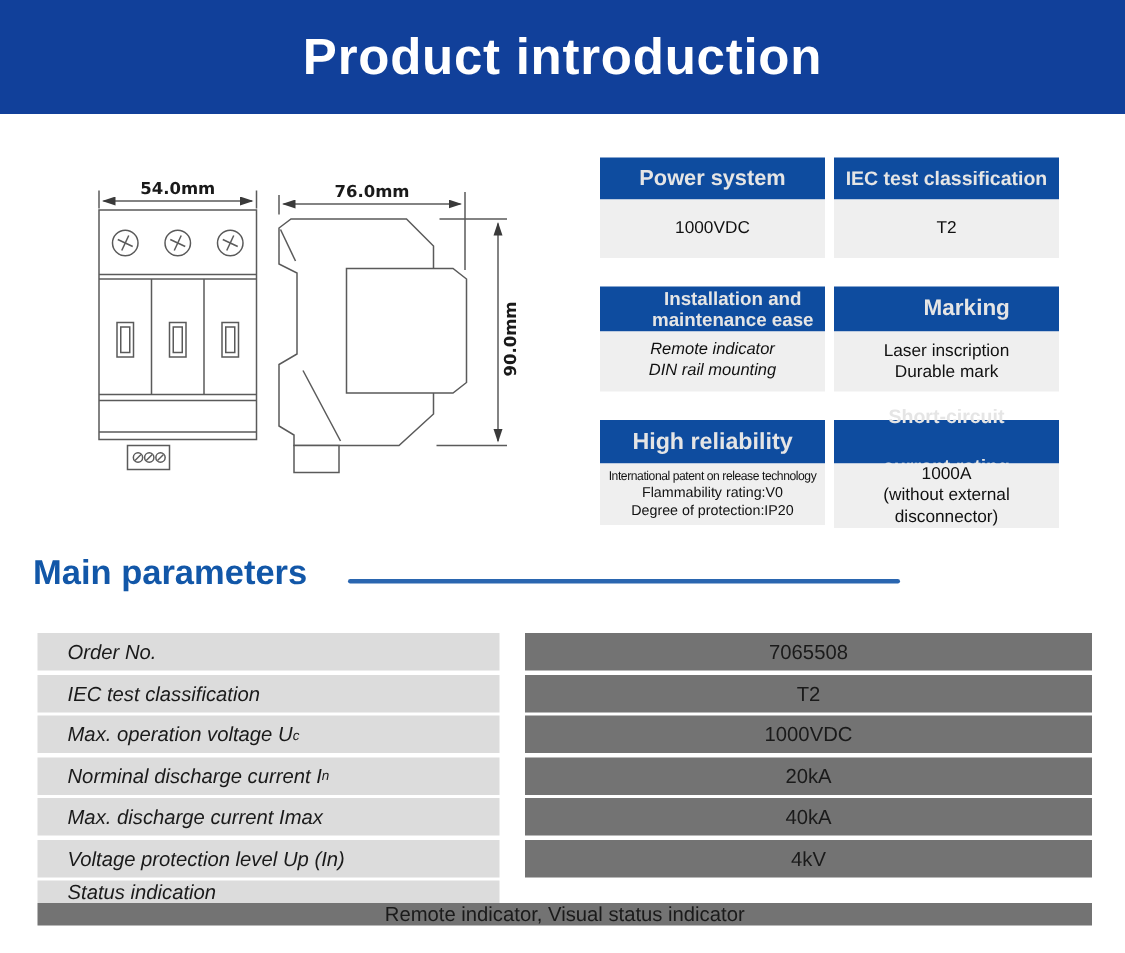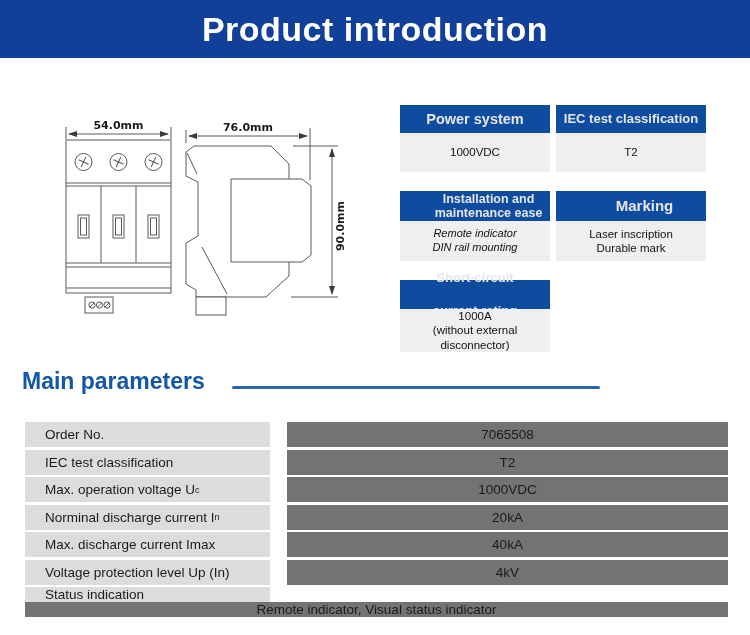--- a/index.html
+++ b/index.html
@@ -1,20 +1,20 @@
 <!DOCTYPE html>
 <html style="--banner-blue: #11409a; --header-blue: #0e4c9f; --accent-blue: #1257a8; --rule-blue: #2a66b0;"><head>
 <meta charset="utf-8">
 <style>
   html,body{margin:0;padding:0;background:#fff;}
   #page{position:relative;width:750px;height:635px;background:#fff;overflow:hidden;
         font-family:"Liberation Sans","DejaVu Sans",sans-serif;color:#1a1a1a;}
 
   
-  .banner{position:absolute;left:0;top:0;width:750px;height:58px;background:var(--banner-blue);
+  .banner{position:absolute;left:0;top:0;width:750px;height:76px;background:var(--banner-blue);
           display:flex;align-items:center;justify-content:center;}
   .banner h1{margin:0;color:#fff;font-size:34px;font-weight:bold;letter-spacing:.5px;}
 
   
   .drawing{position:absolute;left:55px;top:100px;width:305px;height:260px;}
   .drawing svg{display:block;}
   .dim-text{font-size:11px;font-weight:600;fill:#1a1a1a;font-family:"DejaVu Sans",sans-serif;}
 
   
   .feature-grid{position:absolute;left:400px;top:105px;width:308px;
@@ -46,22 +46,22 @@
   .section-head{position:absolute;left:0;top:366px;width:622px;height:40px;}
   .section-title{position:absolute;left:22px;top:2px;margin:0;color:var(--accent-blue);
                  font-size:23px;font-weight:600;}
   .section-rule{position:absolute;left:232px;right:22px;top:20px;height:3px;
                 background:var(--rule-blue);border-radius:2px;}
 
   
   .param-table{position:absolute;left:25px;top:422px;width:703px;}
   .param-row{display:flex;height:25px;margin-bottom:2.5px;font-size:13.5px;}
   .param-row:last-child{margin-bottom:0;flex-direction:column;}
-  .param-label{width:245px;background:#dcdcdc;display:flex;align-items:center;
-               padding-left:20px;box-sizing:border-box;}
+  .param-label{width:308px;background:#dcdcdc;display:flex;align-items:center;
+               padding-left:20px;box-sizing:border-box;font-style:italic;}
   .param-label sub{font-size:9px;line-height:0;}
   .param-gap{width:17px;}
   .param-value{flex:1;background:#737373;display:flex;align-items:center;justify-content:center;}
 </style>
 </head>
 <body>
 
 <div id="page">
 
   <div class="banner">
@@ -182,20 +182,30 @@
       </div>
       <div class="feature-box f3 r2">
         <div class="feature-head">
           <div>Marking</div>
         </div>
         <div class="feature-body">
           <div>Laser inscription</div>
           <div>Durable mark</div>
         </div>
       </div>
+      <div class="feature-box f4 r3">
+        <div class="feature-head">
+          <div>High reliability</div>
+        </div>
+        <div class="feature-body">
+          <div>International patent on release technology</div>
+          <div>Flammability rating:V0</div>
+          <div>Degree of protection:IP20</div>
+        </div>
+      </div>
       <div class="feature-box f5 r3">
         <div class="feature-head">
           <div>Short-circuit</div>
           <div>current rating</div>
         </div>
         <div class="feature-body">
           <div>1000A</div>
           <div>(without external disconnector)</div>
         </div>
       </div>

